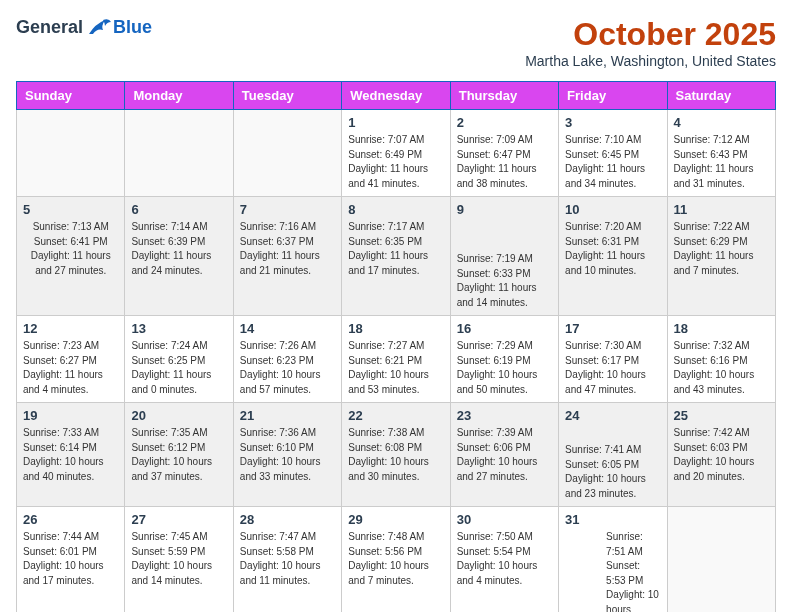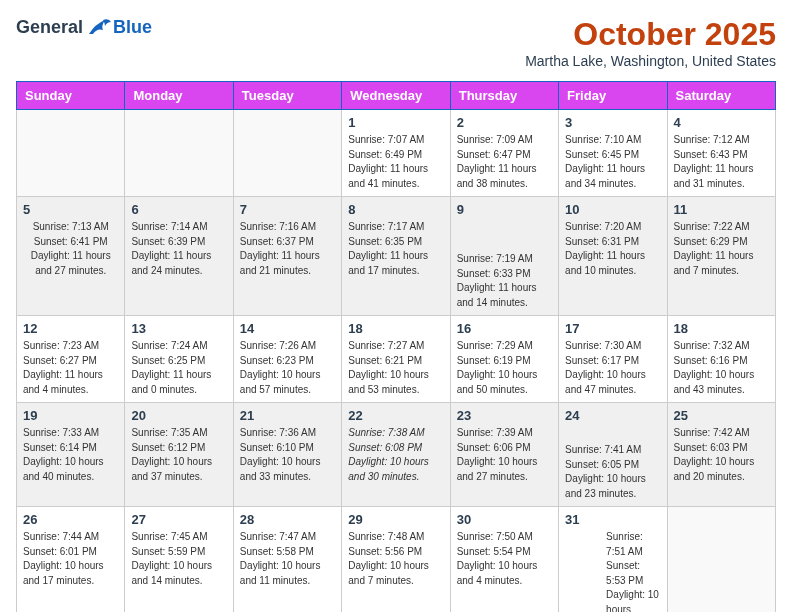--- a/index.html
+++ b/index.html
@@ -273,21 +273,21 @@
         </td>
         <td>
           <div class="day-number">21</div>
           <div class="day-info" style="white-space: pre-line;">Sunrise: 7:36 AM
 Sunset: 6:10 PM
 Daylight: 10 hours
 and 33 minutes.</div>
         </td>
         <td>
           <div class="day-number">22</div>
-          <div class="day-info" style="white-space: pre-line; font-style: italic;">Sunrise: 7:38 AM
+          <div class="day-info" style="white-space: pre-line;">Sunrise: 7:38 AM
 Sunset: 6:08 PM
 Daylight: 10 hours
 and 30 minutes.</div>
         </td>
         <td>
           <div class="day-number">23</div>
           <div class="day-info" style="white-space: pre-line;">Sunrise: 7:39 AM
 Sunset: 6:06 PM
 Daylight: 10 hours
 and 27 minutes.</div>

